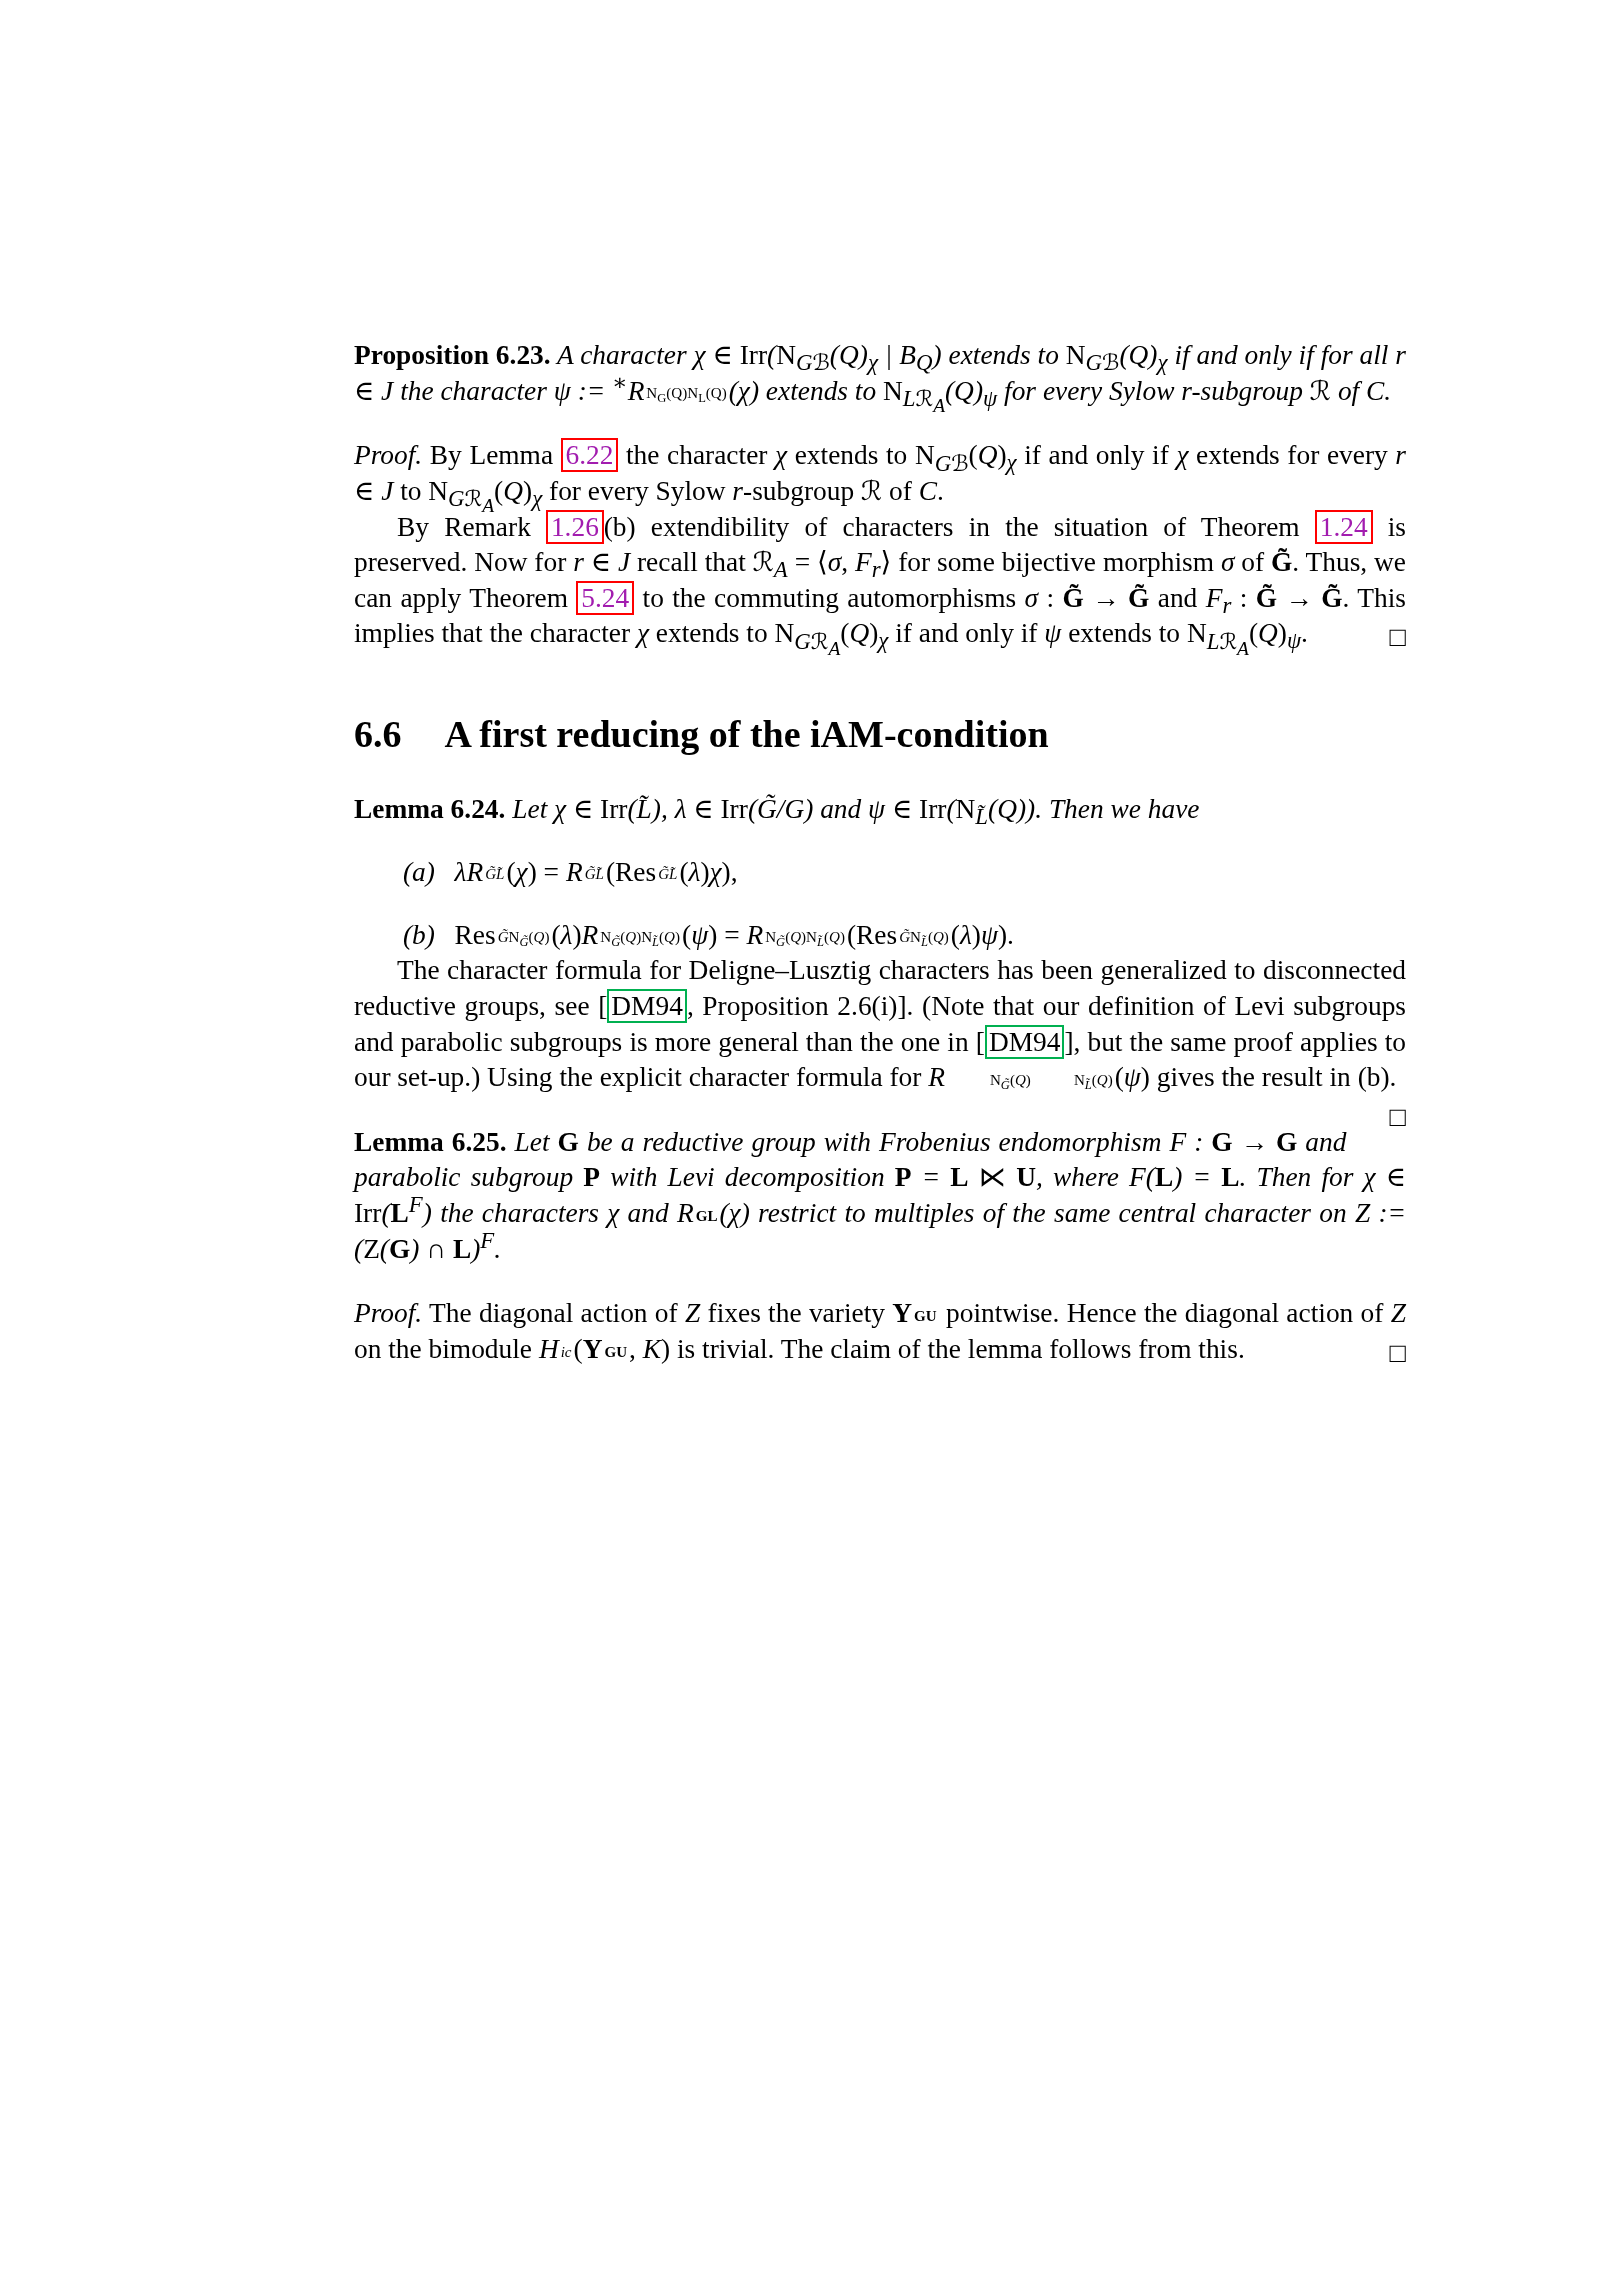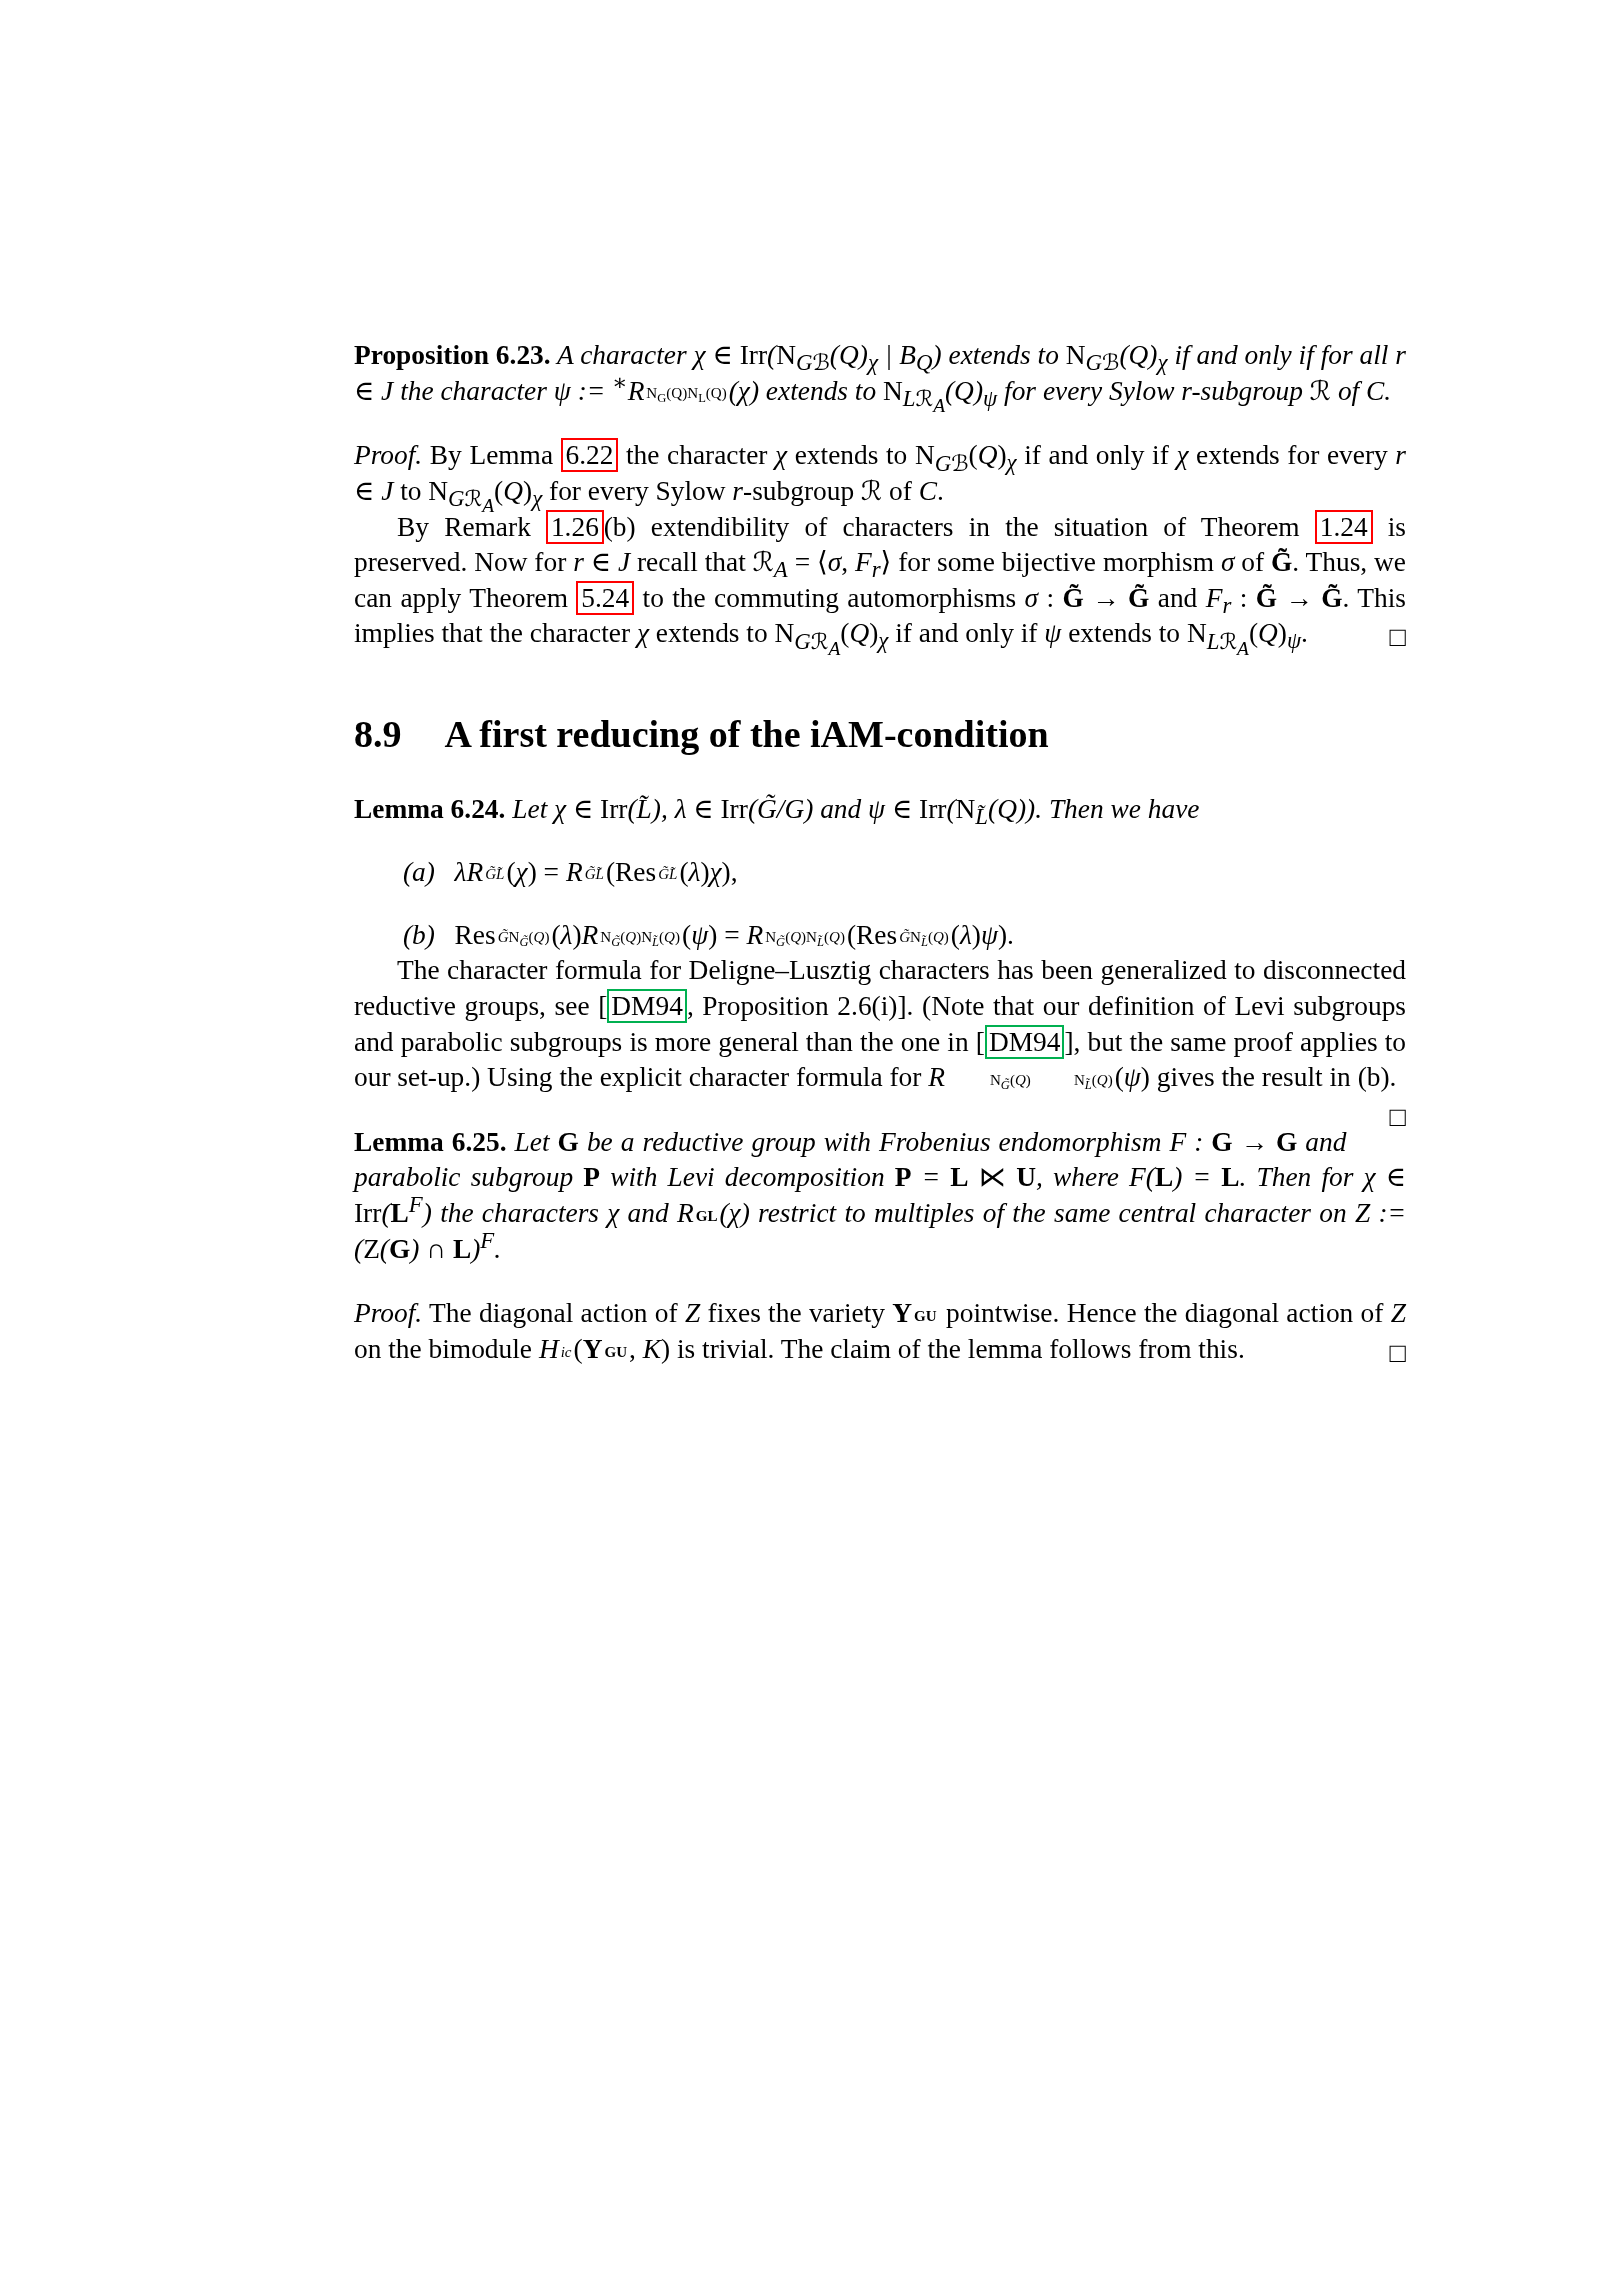--- a/index.html
+++ b/index.html
@@ -21,21 +21,21 @@
   .indent { text-indent:43px; }
   sub, sup { line-height:0; }
   sub sub { font-size:85%; }
   .cal { font-family:"DejaVu Sans","DejaVu Serif",serif; font-style:normal; font-size:97%; }
   .ss {
     display:inline-flex; flex-direction:row; align-items:flex-start;
     font-size:55%; line-height:1.2; vertical-align:middle; margin:0 2px;
     font-style:normal; text-align:left;
   }
   .ss > span { display:block; white-space:nowrap; }
-  .lkr { border:2px solid #ff0000; padding:0 2.9px; color:#000000; cursor:pointer; }
+  .lkr { border:2px solid #ff0000; padding:0 2.9px; color:#a21caf; cursor:pointer; }
   .lkg { border:2px solid #00b050; padding:0 2px; color:#000; cursor:pointer; }
   .qed { float:right; font-style:normal; margin-top:3.9px; }
   h2.section {
     margin:61px 0 35px 0; font-size:38px; font-weight:bold; line-height:1.15;
     text-align:left;
   }
   h2.section .secnum { margin-right:43px; }
   .item { margin:27.4px 0 0 49px; }
   .item-label { font-style:italic; margin-right:19.6px; }
   .pagenum {
@@ -51,21 +51,21 @@
 
     <p class="stmt"><b class="bh">Proposition 6.23.</b> A character χ ∈ <span class="up">Irr</span>(<span class="up">N</span><sub>G<span class="cal">ℬ</span></sub>(Q)<sub>χ</sub> | B<sub>Q</sub>) extends to <span class="up">N</span><sub>G<span class="cal">ℬ</span></sub>(Q)<sub>χ</sub> if and only if for all r ∈ J the character ψ := <sup>∗</sup>R<span class="ss">
           <span><span class="up">N</span><sub>G</sub>(Q)</span>
           <span><span class="up">N</span><sub>L</sub>(Q)</span>
         </span>(χ) extends to <span class="up">N</span><sub>L<span class="cal">ℛ</span><sub>A</sub></sub>(Q)<sub>ψ</sub> for every Sylow r-subgroup <span class="cal">ℛ</span> of C.</p>
 
     <p class="gap"><i>Proof.</i> By Lemma <span class="lkr">6.22</span> the character <i>χ</i> extends to N<sub><i>G</i><span class="cal">ℬ</span></sub>(<i>Q</i>)<sub><i>χ</i></sub> if and only if <i>χ</i> extends for every <i>r</i> ∈ <i>J</i> to N<sub><i>G</i><span class="cal">ℛ</span><sub><i>A</i></sub></sub>(<i>Q</i>)<sub><i>χ</i></sub> for every Sylow <i>r</i>-subgroup <span class="cal">ℛ</span> of <i>C</i>.</p>
     <p class="indent">By Remark <span class="lkr">1.26</span>(b) extendibility of characters in the situation of Theorem <span class="lkr">1.24</span> is preserved. Now for <i>r</i> ∈ <i>J</i> recall that <span class="cal">ℛ</span><sub><i>A</i></sub> = ⟨<i>σ</i>, <i>F<sub>r</sub></i>⟩ for some bijective morphism <i>σ</i> of <b>G̃</b>. Thus, we can apply Theorem <span class="lkr">5.24</span> to the commuting automorphisms <i>σ</i> : <b>G̃</b> → <b>G̃</b> and <i>F<sub>r</sub></i> : <b>G̃</b> → <b>G̃</b>. This implies that the character <i>χ</i> extends to N<sub><i>G</i><span class="cal">ℛ</span><sub><i>A</i></sub></sub>(<i>Q</i>)<sub><i>χ</i></sub> if and only if <i>ψ</i> extends to N<sub><i>L</i><span class="cal">ℛ</span><sub><i>A</i></sub></sub>(<i>Q</i>)<sub><i>ψ</i></sub>.<span class="qed">□</span></p>
 
     <h2 class="section">
-      <span class="secnum">8.9</span><span>A first reducing of the iAM-condition</span>
+      <span class="secnum">6.6</span><span>A first reducing of the iAM-condition</span>
     </h2>
 
 
     <p class="stmt gap"><b class="bh">Lemma 6.24.</b> Let χ ∈ <span class="up">Irr</span>(L̃), λ ∈ <span class="up">Irr</span>(G̃/G) and ψ ∈ <span class="up">Irr</span>(<span class="up">N</span><sub>L̃</sub>(Q)). Then we have</p>
 
     <div class="item">
       <span class="item-label">(a)</span><span><i>λR</i><span class="ss">
             <span><i>G̃</i></span>
             <span><i>L̃</i></span>
           </span>(<i>χ</i>) = <i>R</i><span class="ss">

